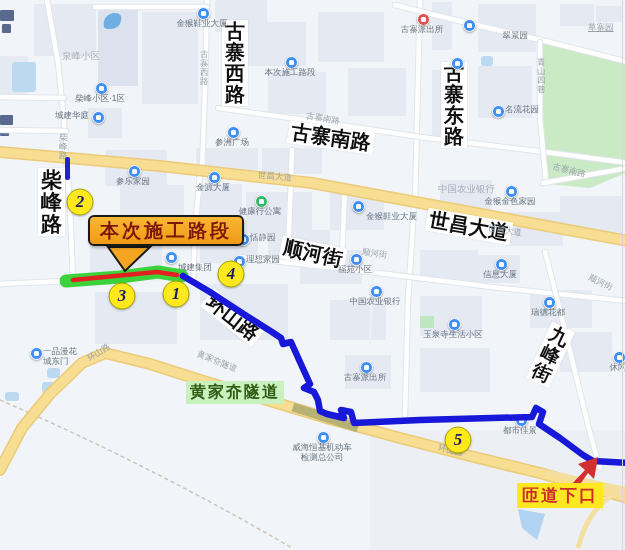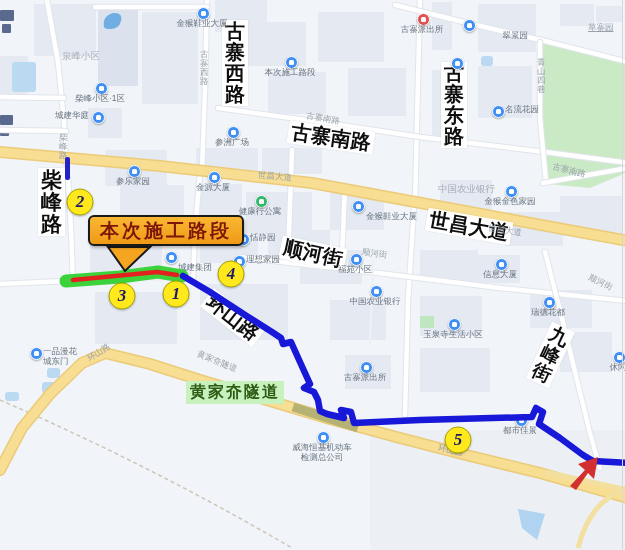--- a/index.html
+++ b/index.html
@@ -263,19 +263,20 @@
       <polyline points="73,280 157,272 177,275" fill="none" stroke="#E32020" stroke-width="4.5" stroke-linecap="round" stroke-linejoin="round"></polyline>
       <polyline points="183,276 210,292 245,315 272,332 281,338 283,344 291,342 300,362 310,384 304,388 314,392 318,400 320,411 327,414 344,418 341,410 351,412 354,423 420,420 532,417 536,408 543,412 539,424 560,438 583,455 593,461 628,463" fill="none" stroke="#1818D8" stroke-width="6.5" stroke-linecap="round" stroke-linejoin="round"></polyline>
       <polygon points="108,247 150,247 125,271" fill="#F5A51F" stroke="#1a1a1a" stroke-width="2"></polygon>
       <polygon points="570,486 585,470 578,464 598,457 594,479 588,473 576,490" fill="#D23030"></polygon>
     </svg>
 
   <div class="lay" id="anno">
     <div class="blue-bar"></div>
     <div class="callout">本次施工路段</div>
     <div class="tunnel-label">黄家夼隧道</div>
+    <div class="ramp-label">匝道下口</div>
   <div class="badge" style="left: 176px; top: 294px;">1</div>
       <div class="badge" style="left: 80px; top: 202px;">2</div>
       <div class="badge" style="left: 122px; top: 296px;">3</div>
       <div class="badge" style="left: 231px; top: 274px;">4</div>
       <div class="badge" style="left: 458px; top: 440px;">5</div>
     </div>
 </div>
 
 </body></html>

